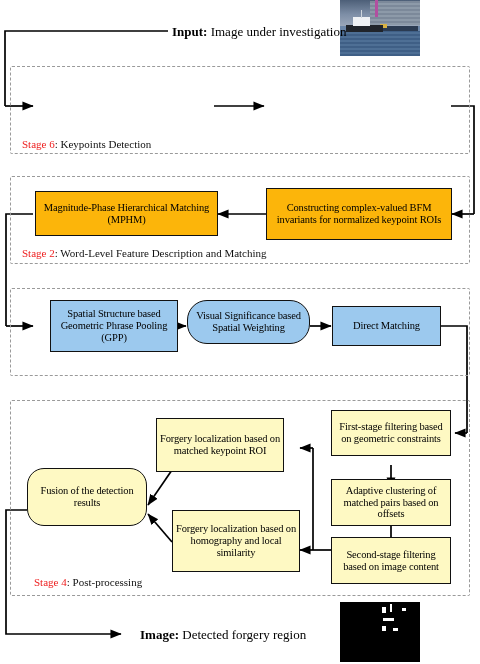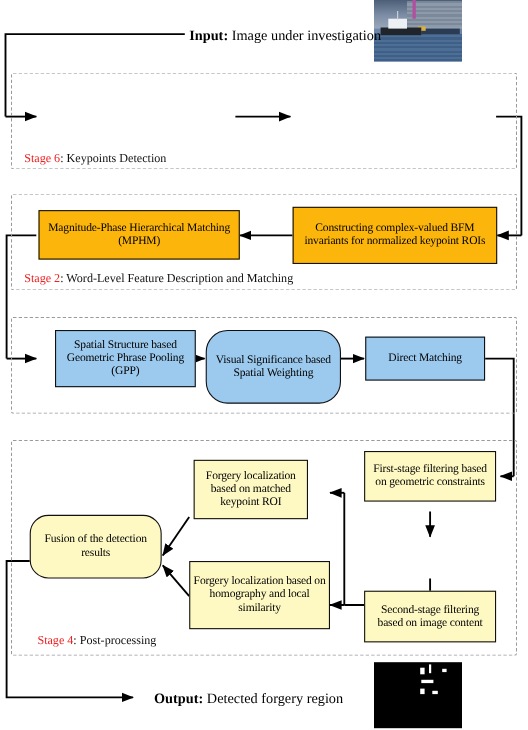--- a/index.html
+++ b/index.html
@@ -177,59 +177,62 @@
     <span class="tag">Stage 2</span><span class="txt">:</span>
     <span class="txt">Word-Level Feature Description and Matching</span>
   </div>
 
   <div class="stage-box" id="box-stage-3" style="left:10px;top:288px;width:460px;height:88px;"></div>
 
   <div class="node blue" id="n-gpp" style="left:35px;top:300px;width:128px;height:52px;margin-left:15px;">
     <span>Spatial Structure based Geometric Phrase Pooling (GPP)</span>
   </div>
 
-  <div class="node blue" id="n-weighting" style="left:187px;top:300px;width:123px;height:67px;border-radius:20px;">
+  <div class="node blue" id="n-weighting" style="left:187px;top:300px;width:123px;height:44px;border-radius:20px;">
     <span>Visual Significance based Spatial Weighting</span>
   </div>
 
   <div class="node blue" id="n-direct" style="left:332px;top:306px;width:109px;height:40px;">
     <span>Direct Matching</span>
   </div>
 
 
   <div class="stage-box" id="box-stage-4" style="left:10px;top:400px;width:460px;height:196px;"></div>
 
   <div class="node pink" id="n-first-filter" style="left:331px;top:410px;width:120px;height:46px;">
     <span>First-stage filtering based on geometric constraints</span>
   </div>
 
+  <div class="node pink" id="n-clustering" style="left:331px;top:479px;width:120px;height:47px;">
+    <span>Adaptive clustering of matched pairs based on offsets</span>
+  </div>
 
   <div class="node pink" id="n-second-filter" style="left:331px;top:537px;width:120px;height:47px;">
     <span>Second-stage filtering based on image content</span>
   </div>
 
-  <div class="node pink" id="n-loc-roi" style="left:176px;top:418px;width:104px;height:54px;">
+  <div class="node pink" id="n-loc-roi" style="left:156px;top:418px;width:128px;height:54px;">
     <span>Forgery localization based on matched keypoint ROI</span>
   </div>
 
   <div class="node pink" id="n-loc-homo" style="left:172px;top:510px;width:128px;height:62px;justify-content:flex-end;">
     <span>Forgery localization based on homography and local similarity</span>
   </div>
 
   <div class="node pink" id="n-fusion" style="left:27px;top:468px;width:120px;height:58px;border-radius:17px;">
     <span>Fusion of the detection results</span>
   </div>
 
   <div class="stage-cap" style="left:34px;top:576px;text-align:right;">
     <span class="tag">Stage 4</span><span class="txt">:</span>
     <span class="txt">Post-processing</span>
   </div>
 
   <div class="io-cap" id="cap-output" style="left:140px;top:627px;">
-    <b>Output:</b><span> Detected forgery region</span>
+    <b>Image:</b><span> Detected forgery region</span>
   </div>
 
   <div class="thumb" id="thumb-output">
     <div class="m1"></div>
       <div class="m2"></div>
       <div class="m3"></div>
     <div class="m4"></div>
       <div class="m5"></div>
       <div class="m6"></div>
   </div>

